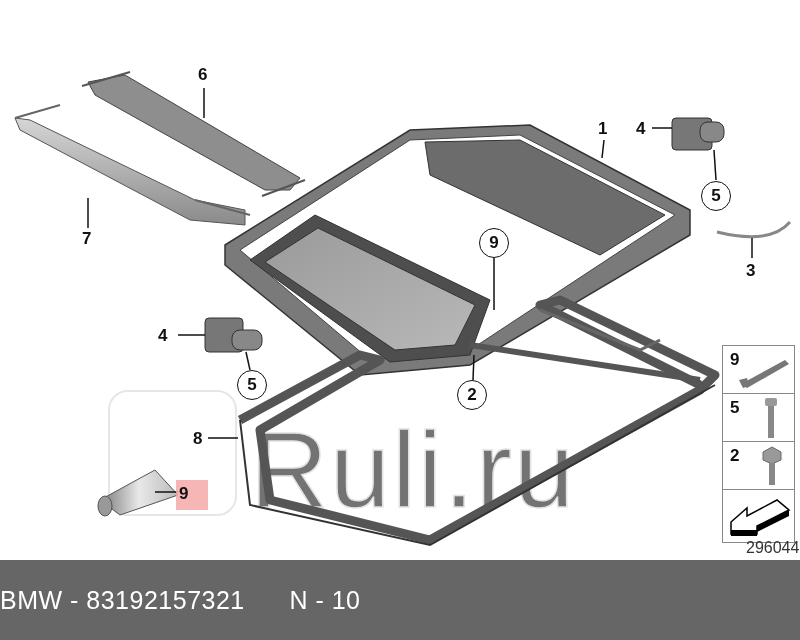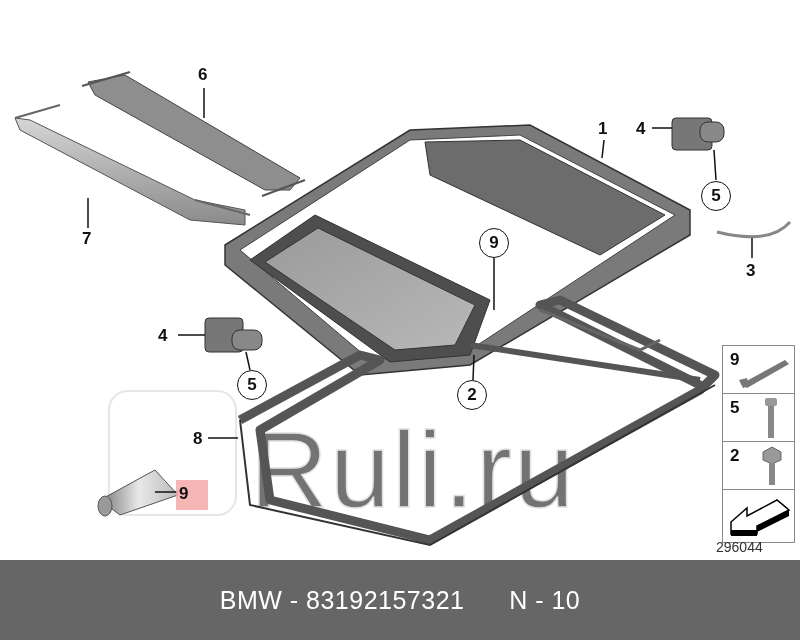--- a/index.html
+++ b/index.html
@@ -5,25 +5,25 @@
   html,body{margin:0;padding:0;}
   body{width:800px;height:640px;background:#ffffff;position:relative;overflow:hidden;font-family:"Liberation Sans",sans-serif;}
   #canvas{position:absolute;left:0;top:0;width:800px;height:560px;}
   .callout{position:absolute;font-family:"Liberation Sans",sans-serif;font-weight:bold;font-size:17px;color:#111;line-height:1;}
   .circle-callout{position:absolute;width:30px;height:30px;border:1.5px solid #111;border-radius:50%;background:#fff;display:flex;align-items:center;justify-content:center;font-weight:bold;font-size:17px;color:#111;box-sizing:border-box;}
   .legend{position:absolute;left:722px;top:345px;width:71px;border:1px solid #888;background:#fff;}
   .legend-cell{height:48px;border-bottom:1px solid #888;position:relative;box-sizing:border-box;}
   .legend-cell:last-child{border-bottom:none;height:52px;}
   .legend-num{position:absolute;left:7px;top:4px;font-weight:bold;font-size:17px;color:#111;}
   .legend-icon{position:absolute;}
-  .catalog-no{position:absolute;left:716px;top:539px;font-size:14px;color:#333;}
+  .catalog-no{position:absolute;left:746px;top:539px;font-size:16px;color:#333;}
   .watermark{position:absolute;left:250px;top:385px;font-size:108px;color:#737373;font-weight:normal;letter-spacing:2px;-webkit-text-stroke:1.5px #e2e2e2;pointer-events:none;margin-top:22px;}
   .wm-box{position:absolute;left:108px;top:390px;width:125px;height:122px;border:2px solid #e6e6e6;border-radius:20px;}
   .hl-10{position:absolute;left:176px;top:480px;width:32px;height:30px;background:#f4a9a9;opacity:0.85;}
-  .footer{position:absolute;left:0;top:560px;width:800px;height:80px;background:#666666;display:flex;align-items:center;justify-content:center;}
+  .footer{position:absolute;left:0;top:560px;width:800px;height:80px;background:#666666;display:flex;align-items:center;}
   .footer-text{color:#ffffff;font-size:25px;font-family:"Liberation Sans",sans-serif;letter-spacing:0.5px;white-space:pre;}
 </style>
 </head>
 <body>
 
 <div id="canvas">
 
   <div class="wm-box"></div>
   <div class="watermark">Ruli.ru</div>
 

